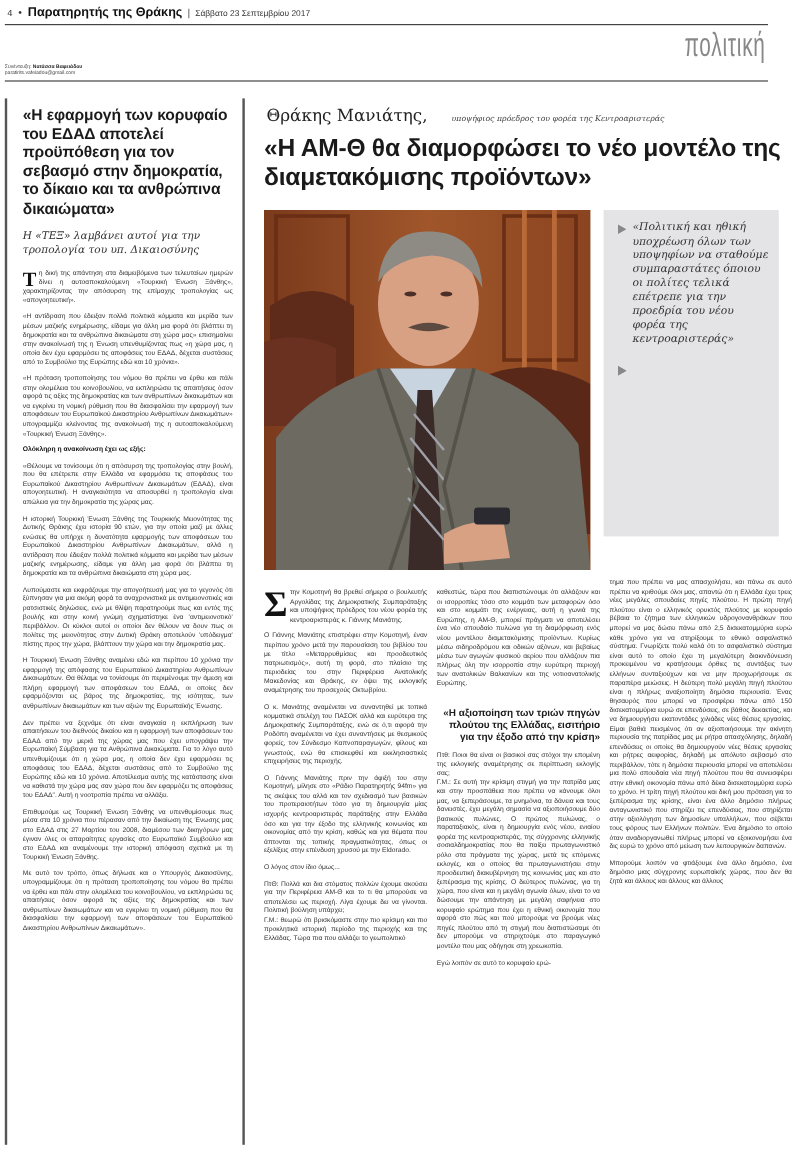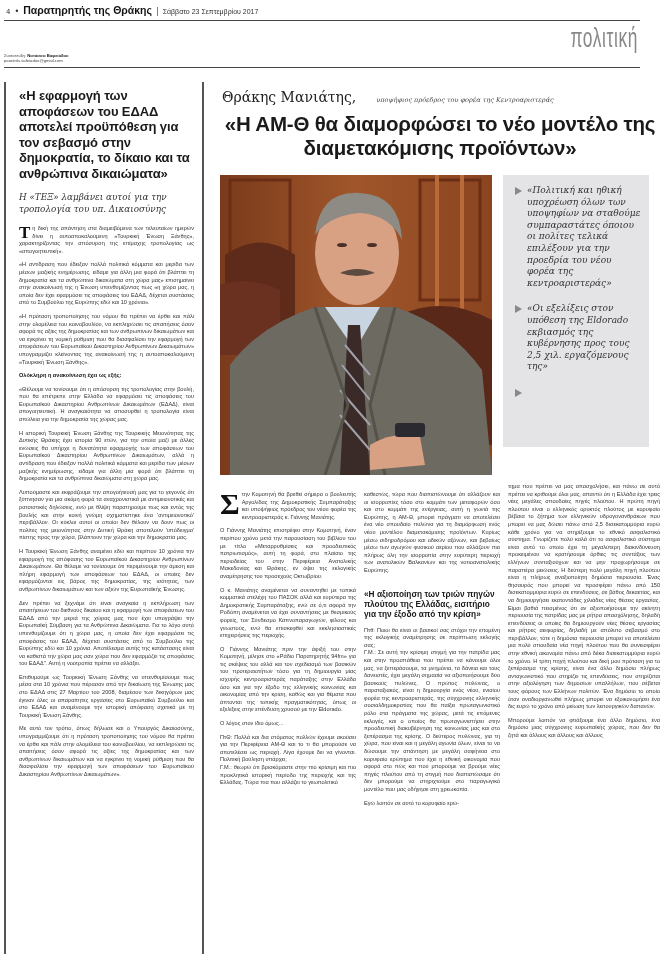--- a/index.html
+++ b/index.html
@@ -25,36 +25,36 @@
   .la-title { font-family: "Liberation Sans", sans-serif; font-weight: bold; font-size: 13px; line-height: 15.5px; color: #1a1a1a; letter-spacing: -0.1px; }
   .la-sub { font-family: "DejaVu Serif", serif; font-style: italic; font-size: 8.8px; line-height: 12px; color: #333; margin-top: 10px; }
   .la-body { margin-top: 10px; font-family: "Liberation Sans", sans-serif; font-size: 5.6px; line-height: 7.6px; color: #333; text-align: justify; }
   .la-body p { margin-bottom: 6px; }
   .la-body .bold { font-weight: bold; color: #111; }
   .dropcap { float: left; font-family: "Liberation Serif", serif; font-size: 17px; line-height: 14px; font-weight: bold; margin-right: 2px; margin-top: 1px; color: #111; }
 
   
   .ra-author { position: absolute; left: 222px; top: 89px; font-family: "DejaVu Serif", serif; font-size: 14px; color: #222; white-space: nowrap; }
   .ra-author-role { font-family: "DejaVu Serif", serif; font-style: italic; font-size: 6.5px; color: #444; margin-left: 20px; }
-  .ra-title { position: absolute; left: 220px; top: 112px; width: 440px; font-family: "Liberation Sans", sans-serif; font-weight: bold; font-size: 20.5px; line-height: 23.5px; color: #1a1a1a; letter-spacing: -0.2px; text-align: center; }
+  .ra-title { position: absolute; left: 220px; top: 112px; width: 440px; font-family: "Liberation Sans", sans-serif; font-weight: bold; font-size: 20.5px; line-height: 23.5px; color: #1a1a1a; letter-spacing: -0.2px; }
 
   .photo { position: absolute; left: 220px; top: 175px; width: 272px; height: 300px; overflow: hidden; background: #8a4a26; }
   .photo svg { width: 100%; height: 100%; display: block; }
 
   .quotebox { position: absolute; left: 503px; top: 175px; width: 146px; height: 272px; background: #e4e4e6; padding: 10px 8px 0 12px; }
   .quote { position: relative; padding-left: 12px; font-family: "DejaVu Serif", serif; font-style: italic; font-size: 9px; line-height: 11.6px; color: #333; margin-bottom: 14px; }
   .quote-arrow { position: absolute; left: 0; top: 2px; width: 0; height: 0; border-top: 4px solid transparent; border-bottom: 4px solid transparent; border-left: 7px solid #888; }
 
   .col { position: absolute; font-family: "Liberation Sans", sans-serif; font-size: 5.6px; line-height: 7.6px; color: #333; text-align: justify; }
   .col p { margin-bottom: 6px; }
   .col1 { left: 220px; top: 491px; width: 136px; }
   .col2 { left: 364px; top: 491px; width: 136px; }
   .col3 { left: 508px; top: 483px; width: 152px; }
   .bigcap { float: left; font-family: "Liberation Serif", serif; font-size: 30px; line-height: 24px; font-weight: bold; color: #111; margin-right: 2px; margin-top: 1px; }
-  .subhead { font-family: "Liberation Sans", sans-serif; font-weight: bold; font-size: 8.3px; line-height: 10px; color: #1a1a1a; margin: 14px 0 8px 0; text-align: left; }
+  .subhead { font-family: "Liberation Sans", sans-serif; font-weight: bold; font-size: 8.3px; line-height: 10px; color: #1a1a1a; margin: 14px 0 8px 0; text-align: right; }
 </style>
 </head>
 <body>
 
 <div class="masthead">
   <span class="mh-page">4</span>
   <span class="mh-dot">•</span>
   <span class="mh-paper">Παρατηρητής της Θράκης</span>
   <span class="mh-sep">|</span>
   <span class="mh-date">Σάββατο 23 Σεπτεμβρίου 2017</span>
@@ -63,21 +63,21 @@
 
 <div class="section-label">πολιτική</div>
 
 <div class="byline">
   <div><span>Συνέντευξη:</span> <b>Νατάσσα Βαφειάδου</b></div>
   <div>paratirits.vafeiadou@gmail.com</div>
 </div>
 <div class="rule-mid"></div>
 
 <div class="left-article">
-  <div class="la-title">«Η εφαρμογή των αποφάσεων του ΕΔΑΔ αποτελεί προϋπόθεση για τον σεβασμό στην δημοκρατία, το δίκαιο και τα ανθρώπινα δικαιώματα»</div>
+  <div class="la-title">«Η εφαρμογή των κορυφαίο του ΕΔΑΔ αποτελεί προϋπόθεση για τον σεβασμό στην δημοκρατία, το δίκαιο και τα ανθρώπινα δικαιώματα»</div>
   <div class="la-sub">Η «ΤΕΞ» λαμβάνει αυτοί για την τροπολογία του υπ. Δικαιοσύνης</div>
   <div class="la-body">
     <p><span class="dropcap">Τ</span><span>η δική της απάντηση στα διαμειβόμενα των τελευταίων ημερών δίνει η αυτοαποκαλούμενη «Τουρκική Ένωση Ξάνθης», χαρακτηρίζοντας την απόσυρση της επίμαχης τροπολογίας ως «απογοητευτική».</span></p>
     <p>«Η αντίδραση που έδειξαν πολλά πολιτικά κόμματα και μερίδα των μέσων μαζικής ενημέρωσης, είδαμε για άλλη μια φορά ότι βλάπτει τη δημοκρατία και τα ανθρώπινα δικαιώματα στη χώρα μας» επισημαίνει στην ανακοίνωσή της η Ένωση υπενθυμίζοντας πως «η χώρα μας, η οποία δεν έχει εφαρμόσει τις αποφάσεις του ΕΔΑΔ, δέχεται συστάσεις από το Συμβούλιο της Ευρώπης εδώ και 10 χρόνια».</p>
     <p>«Η πρόταση τροποποίησης του νόμου θα πρέπει να έρθει και πάλι στην ολομέλεια του κοινοβουλίου, να εκπληρώσει τις απαιτήσεις όσον αφορά τις αξίες της δημοκρατίας και των ανθρωπίνων δικαιωμάτων και να εγκρίνει τη νομική ρύθμιση που θα διασφαλίσει την εφαρμογή των αποφάσεων του Ευρωπαϊκού Δικαστηρίου Ανθρωπίνων Δικαιωμάτων» υπογραμμίζει κλείνοντας της ανακοίνωσή της η αυτοαποκαλούμενη «Τουρκική Ένωση Ξάνθης».</p>
     <p class="bold">Ολόκληρη η ανακοίνωση έχει ως εξής:</p>
     <p>«Θέλουμε να τονίσουμε ότι η απόσυρση της τροπολογίας στην βουλή, που θα επέτρεπε στην Ελλάδα να εφαρμόσει τις αποφάσεις του Ευρωπαϊκού Δικαστηρίου Ανθρωπίνων Δικαιωμάτων (ΕΔΑΔ), είναι απογοητευτική. Η αναγκαιότητα να αποσυρθεί η τροπολογία είναι απώλεια για την δημοκρατία της χώρας μας.</p>
     <p>Η ιστορική Τουρκική Ένωση Ξάνθης της Τουρκικής Μειονότητας της Δυτικής Θράκης έχει ιστορία 90 ετών, για την οποία μαζί με άλλες ενώσεις θα υπήρχε η δυνατότητα εφαρμογής των αποφάσεων του Ευρωπαϊκού Δικαστηρίου Ανθρωπίνων Δικαιωμάτων, αλλά η αντίδραση που έδειξαν πολλά πολιτικά κόμματα και μερίδα των μέσων μαζικής ενημέρωσης, είδαμε για άλλη μια φορά ότι βλάπτει τη δημοκρατία και τα ανθρώπινα δικαιώματα στη χώρα μας.</p>
     <p>Λυπούμαστε και εκφράζουμε την απογοήτευσή μας για το γεγονός ότι ξύπνησαν για μια ακόμη φορά τα αναχρονιστικά με αντιμειονοτικές και ρατσιστικές δηλώσεις, ενώ με θλίψη παρατηρούμε πως και εντός της βουλής και στην κοινή γνώμη σχηματίστηκε ένα 'αντιμειονοτικό' περιβάλλον. Οι κύκλοι αυτοί οι οποίοι δεν θέλουν να δουν πως οι πολίτες της μειονότητας στην Δυτική Θράκη αποτελούν 'υπόδειγμα' πίστης προς την χώρα, βλάπτουν την χώρα και την δημοκρατία μας.</p>
     <p>Η Τουρκική Ένωση Ξάνθης αναμένει εδώ και περίπου 10 χρόνια την εφαρμογή της απόφασης του Ευρωπαϊκού Δικαστηρίου Ανθρωπίνων Δικαιωμάτων. Θα θέλαμε να τονίσουμε ότι περιμένουμε την άμεση και πλήρη εφαρμογή των αποφάσεων του ΕΔΑΔ, οι οποίες δεν εφαρμόζονται εις βάρος της δημοκρατίας, της ισότητας, των ανθρωπίνων δικαιωμάτων και των αξιών της Ευρωπαϊκής Ένωσης.</p>
@@ -118,22 +118,22 @@
     <path d="M 95 60 Q 100 15 140 18 Q 180 20 182 65 Q 170 40 140 38 Q 110 40 95 60 Z" fill="#8e8a84"></path>
     <path d="M 120 98 Q 137 90 155 98 Q 137 104 120 98 Z" fill="#5c4a40"></path>
     <ellipse cx="122" cy="70" rx="5" ry="2" fill="#4a3028"></ellipse>
     <ellipse cx="152" cy="70" rx="5" ry="2" fill="#4a3028"></ellipse>
     <path d="M 150 270 Q 175 255 200 262 L 205 290 L 150 295 Z" fill="#d9a184"></path>
     <rect x="175" y="248" width="30" height="14" rx="3" fill="#2a2a30"></rect>
   </svg>
 </div>
 
 <div class="quotebox">
-  <div class="quote"><span class="quote-arrow"></span><span>«Πολιτική και ηθική υποχρέωση όλων των υποψηφίων να σταθούμε συμπαραστάτες όποιου οι πολίτες τελικά επιλέξουν για την προεδρία του νέου φορέα της κεντροαριστεράς»</span></div>
-  <div class="quote"><span class="quote-arrow"></span><span>«Οι εξελίξεις στον υπόθεση της Eldorado εκβιασμός της κυβέρνησης προς τους 2,5 χιλ. εργαζόμενους της»</span></div>
+  <div class="quote"><span class="quote-arrow"></span><span>«Πολιτική και ηθική υποχρέωση όλων των υποψηφίων να σταθούμε συμπαραστάτες όποιου οι πολίτες τελικά επέτρεπε για την προεδρία του νέου φορέα της κεντροαριστεράς»</span></div>
+  <div class="quote"><span class="quote-arrow"></span></div>
   <div class="quote"><span class="quote-arrow"></span></div>
 </div>
 
 <div class="col col1">
   <p><span class="bigcap">Σ</span><span>την Κομοτηνή θα βρεθεί σήμερα ο βουλευτής Αργολίδας της Δημοκρατικής Συμπαράταξης και υποψήφιος πρόεδρος του νέου φορέα της κεντροαριστεράς κ. Γιάννης Μανιάτης.</span></p>
   <p>Ο Γιάννης Μανιάτης επιστρέφει στην Κομοτηνή, έναν περίπου χρόνο μετά την παρουσίαση του βιβλίου του με τίτλο «Μεταρρυθμίσεις και προοδευτικός πατριωτισμός», αυτή τη φορά, στο πλαίσιο της περιοδείας του στην Περιφέρεια Ανατολικής Μακεδονίας και Θράκης, εν όψει της εκλογικής αναμέτρησης του προσεχούς Οκτωβρίου.</p>
   <p>Ο κ. Μανιάτης αναμένεται να συναντηθεί με τοπικά κομματικά στελέχη του ΠΑΣΟΚ αλλά και ευρύτερα της Δημοκρατικής Συμπαράταξης, ενώ σε ό,τι αφορά την Ροδόπη αναμένεται να έχει συναντήσεις με θεσμικούς φορείς, τον Σύνδεσμο Καπνοπαραγωγών, φίλους και γνωστούς, ενώ θα επισκεφθεί και εκκλησιαστικές επιχειρήσεις της περιοχής.</p>
   <p>Ο Γιάννης Μανιάτης πριν την άφιξή του στην Κομοτηνή, μίλησε στο «Ράδιο Παρατηρητής 94fm» για τις σκέψεις του αλλά και τον σχεδιασμό των βασικών του προτεραιοτήτων τόσο για τη δημιουργία μίας ισχυρής κεντροαριστεράς παράταξης στην Ελλάδα όσο και για την έξοδο της ελληνικής κοινωνίας και οικονομίας από την κρίση, καθώς και για θέματα που άπτονται της τοπικής πραγματικότητας, όπως οι εξελίξεις στην επένδυση χρυσού με την Eldorado.</p>
   <p>Ο λόγος στον ίδιο όμως...</p>
   <p style="margin-bottom:0">ΠτΘ: Πολλά και δια στόματος πολλών έχουμε ακούσει για την Περιφέρεια ΑΜ-Θ και το τι θα μπορούσε να αποτελέσει ως περιοχή. Λίγα έχουμε δει να γίνονται. Πολιτική βούληση υπάρχει;</p>

